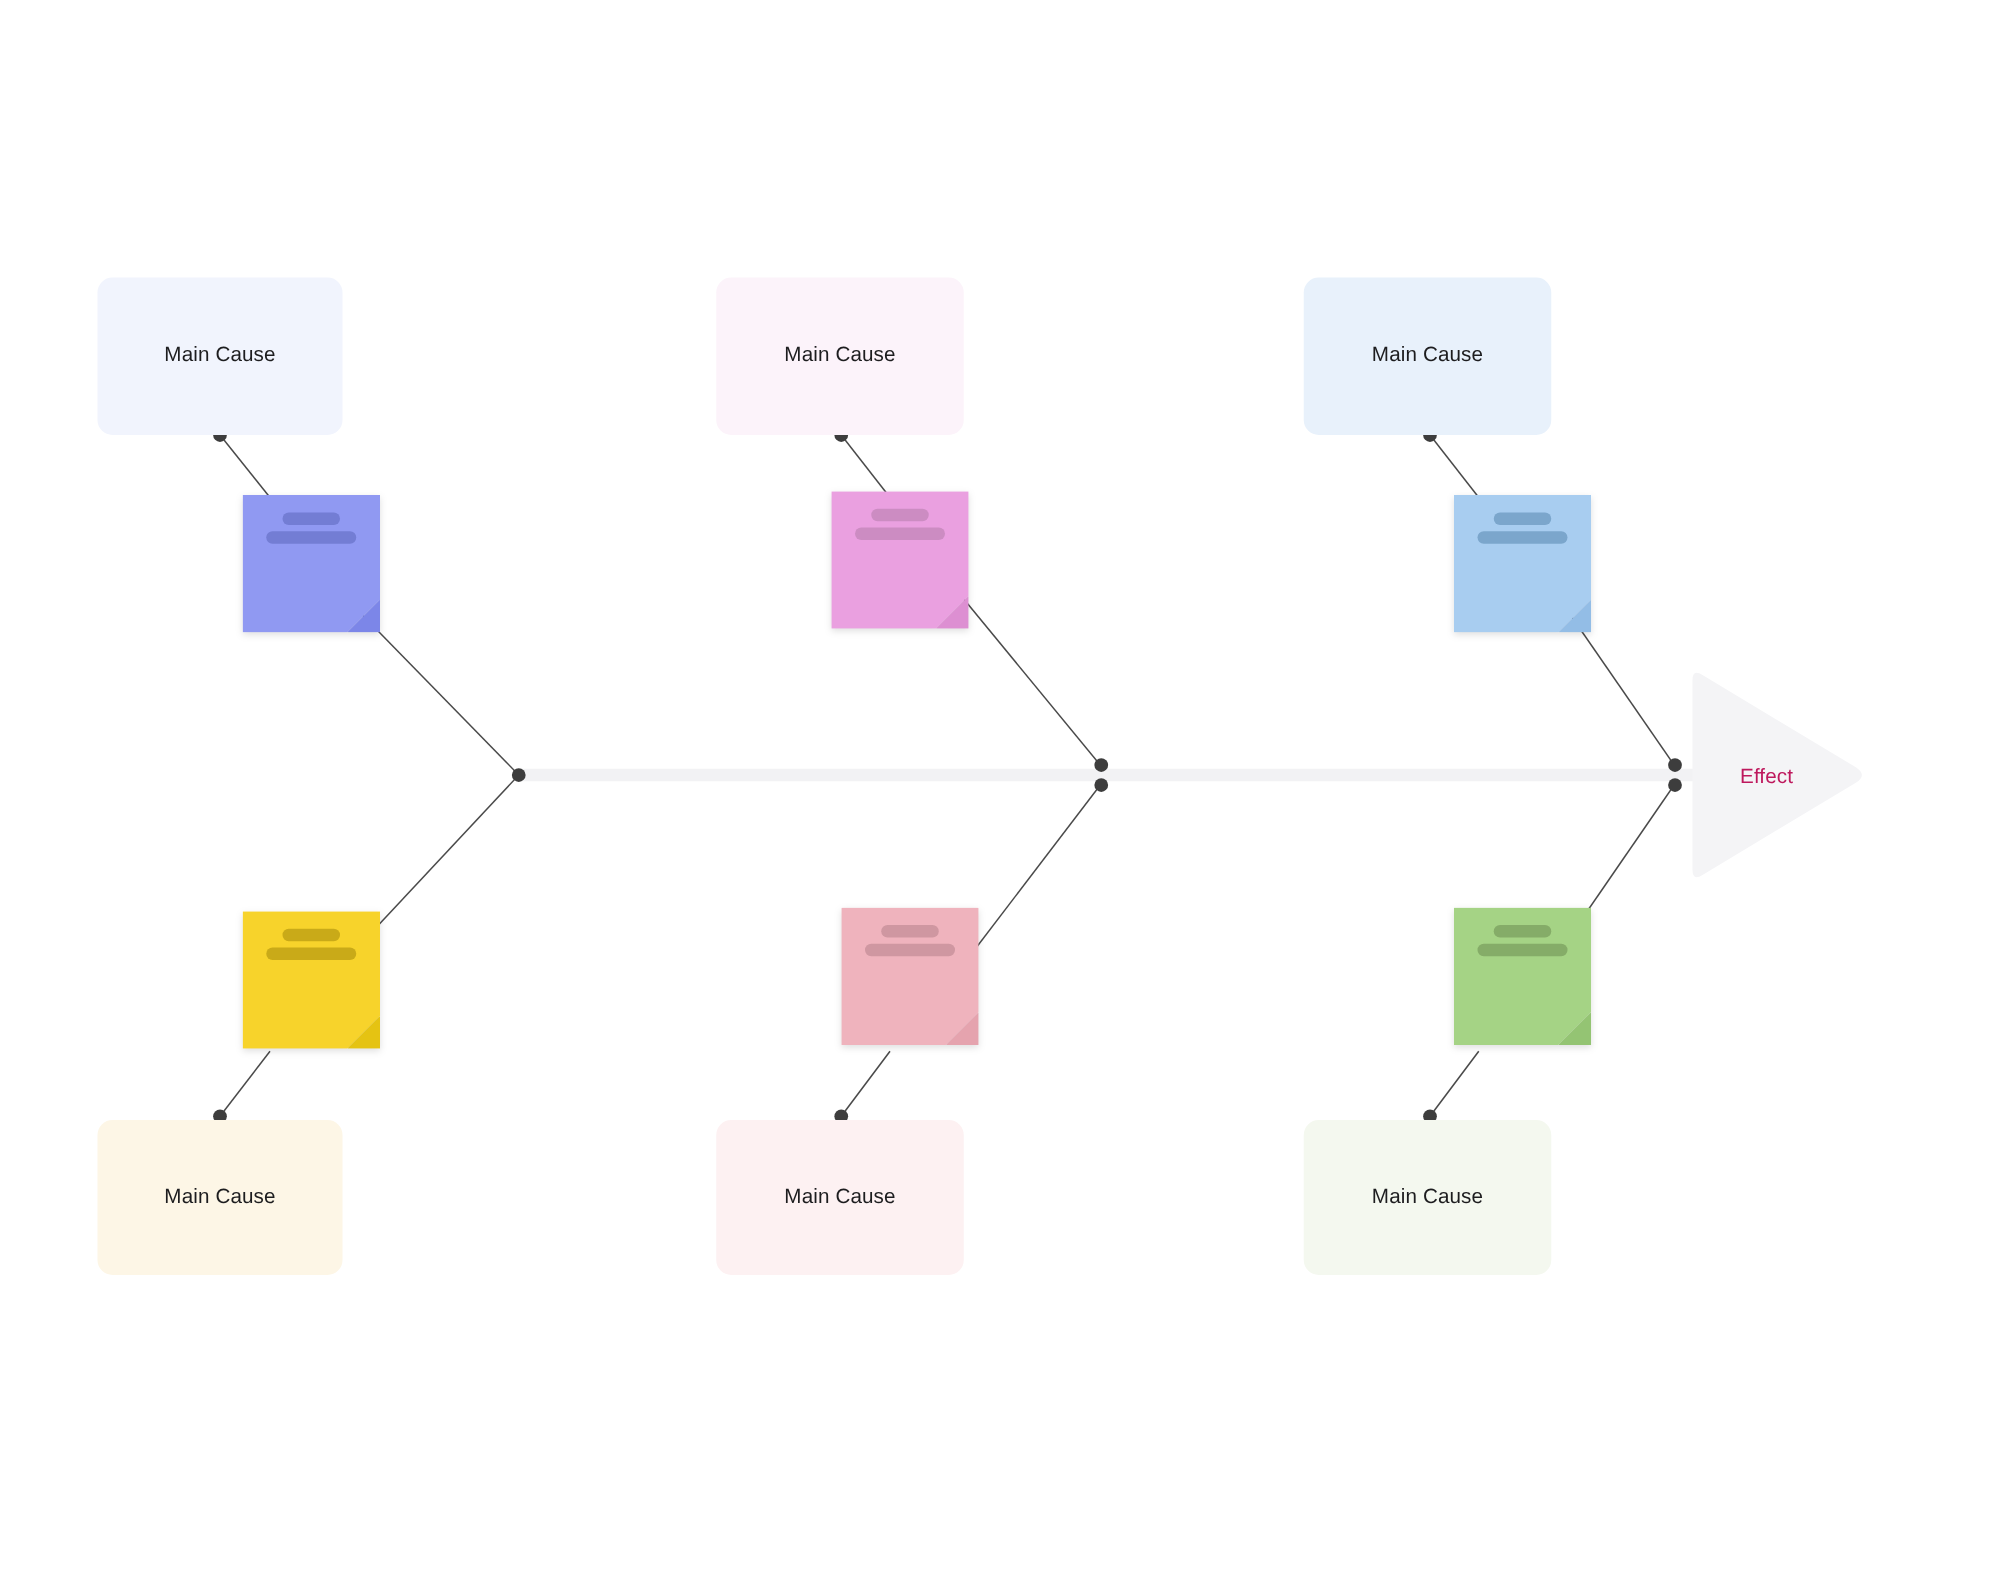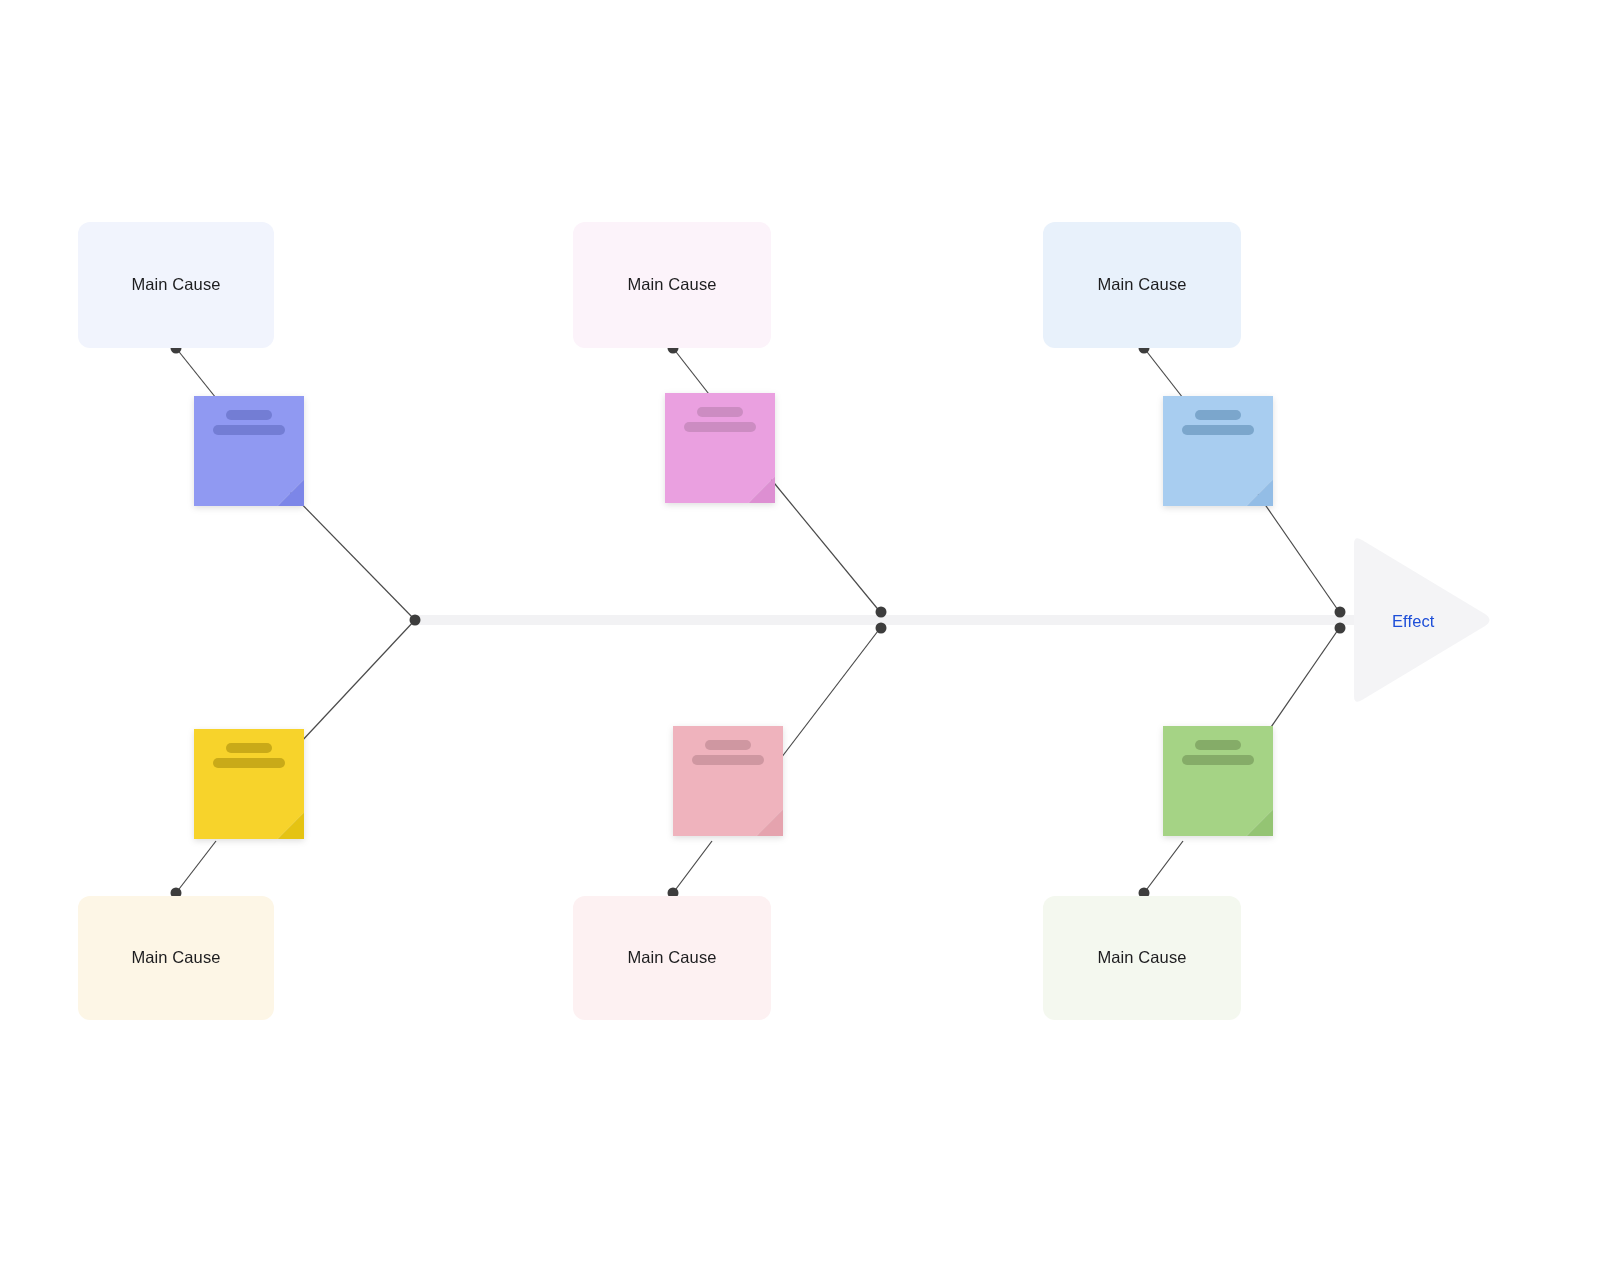--- a/index.html
+++ b/index.html
@@ -205,15 +205,15 @@
 
   <div class="sticky" style="left:1163px; top:726px; width:110px; height:110px;">
     <div class="sticky-body" style="background: rgb(165, 211, 133);"></div>
     <div class="sticky-fold" style="background: rgb(148, 196, 115);"></div>
     <div class="sticky-lines">
       <div class="sticky-line short" style="background: rgb(133, 172, 104);"></div>
       <div class="sticky-line long" style="background: rgb(133, 172, 104);"></div>
     </div>
   </div>
 
-  <div class="effect-label" style="left: 1392px; top: 612px; color: #1d4ed8;">Effect</div>
+  <div class="effect-label" style="left: 1392px; top: 612px; color: #be185d;">Effect</div>
 
 </div>
 
 </body></html>

